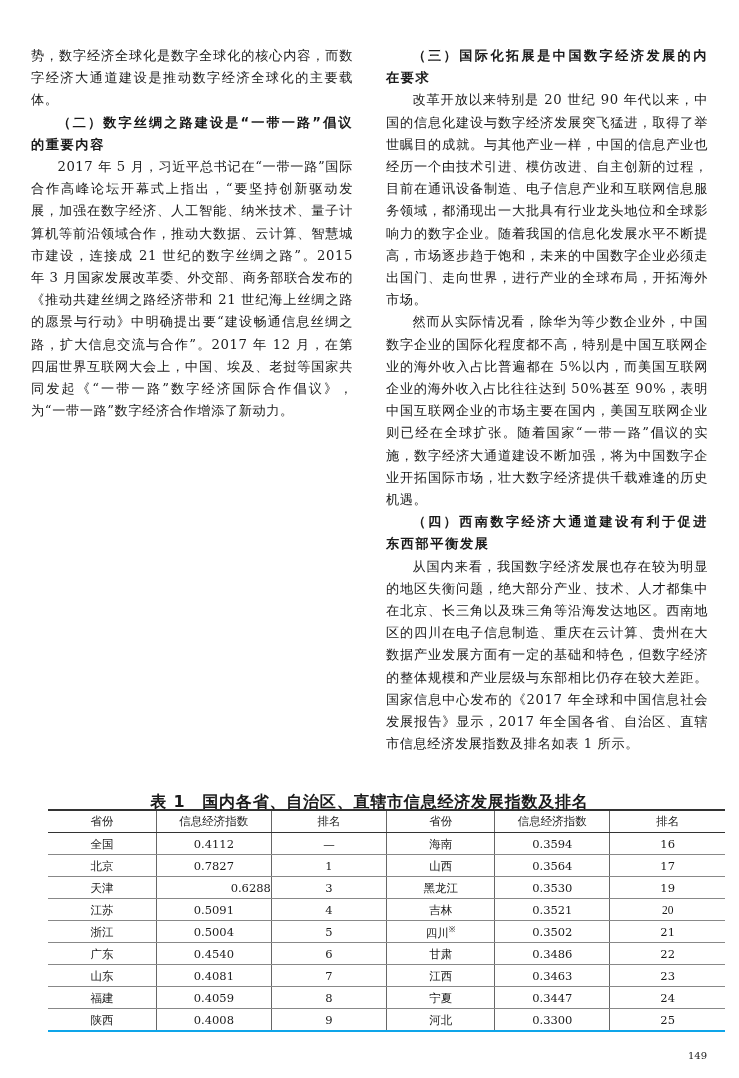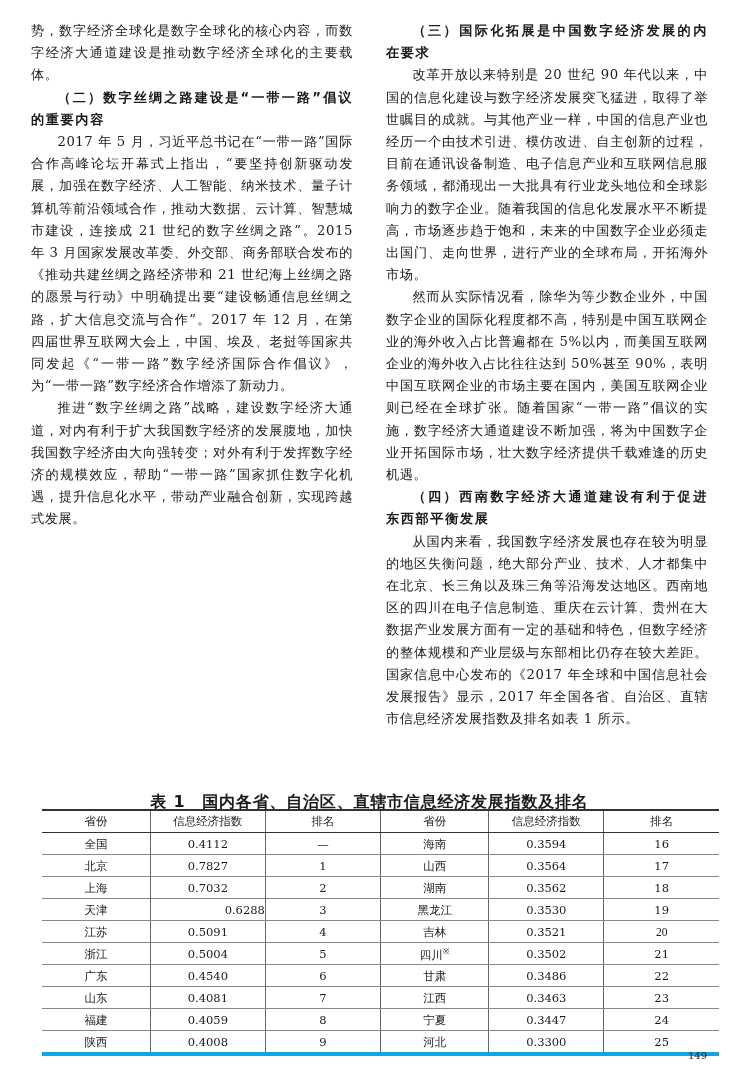--- a/index.html
+++ b/index.html
@@ -2,64 +2,63 @@
 <html><head>
 <meta charset="utf-8">
 <style>
   html, body { margin: 0; padding: 0; background: #ffffff; }
   body {
     width: 739px; height: 1078px; position: relative; overflow: hidden;
     font-family: "DejaVu Serif", "Liberation Serif", serif;
     color: #1a1a1a;
   }
   .col {
-    position: absolute; top: 20px; width: 322px;
+    position: absolute; top: 45px; width: 322px;
     font-size: 13.2px; line-height: 22.2px;
     text-align: justify; letter-spacing: 0.6px;
   }
   .col.left { left: 31px; }
   .col.right { left: 386px; }
   .col p { margin: 0; text-indent: 2em; }
   .col p.noindent { text-indent: 0; }
   .col h3 {
     margin: 0; font-size: 13.2px; line-height: 22.2px; font-weight: bold;
     font-family: "DejaVu Sans", "Liberation Sans", sans-serif;
     text-indent: 2em; letter-spacing: 1.6px;
   }
   .caption {
     position: absolute; top: 792px; left: 0; width: 739px; text-align: center;
     font-family: "DejaVu Sans", "Liberation Sans", sans-serif;
     font-size: 16px; font-weight: bold; letter-spacing: 0.8px;
   }
   table.data {
-    position: absolute; top: 809px; left: 42px; width: 677px;
+    position: absolute; top: 809px; left: 48px; width: 677px;
     border-collapse: collapse;
     font-size: 11.5px;
-    border-top: 2px solid #333; border-bottom: 4px solid #0ea5e9;
+    border-top: 2px solid #333; border-bottom: 2px solid #0ea5e9;
   }
   table.data th, table.data td {
     height: 21px; padding: 0; text-align: center; font-weight: normal;
     border-bottom: 1px solid #888; border-left: 1px solid #666;
   }
   table.data th { border-bottom: 1.5px solid #333; }
   table.data th:first-child, table.data td:first-child { border-left: none; }
   .mark { font-size: 8px; vertical-align: super; }
   .pagenum {
     position: absolute; top: 1050px; right: 32px;
     font-size: 10px; font-family: "DejaVu Serif", "Liberation Serif", serif;
   }
 </style>
 </head>
 <body>
 
 <div class="col left">
   <p class="noindent">势，数字经济全球化是数字全球化的核心内容，而数字经济大通道建设是推动数字经济全球化的主要载体。</p>
   <h3>（二）数字丝绸之路建设是“一带一路”倡议的重要内容</h3>
   <p>2017 年 5 月，习近平总书记在“一带一路”国际合作高峰论坛开幕式上指出，“要坚持创新驱动发展，加强在数字经济、人工智能、纳米技术、量子计算机等前沿领域合作，推动大数据、云计算、智慧城市建设，连接成 21 世纪的数字丝绸之路”。2015 年 3 月国家发展改革委、外交部、商务部联合发布的《推动共建丝绸之路经济带和 21 世纪海上丝绸之路的愿景与行动》中明确提出要“建设畅通信息丝绸之路，扩大信息交流与合作”。2017 年 12 月，在第四届世界互联网大会上，中国、埃及、老挝等国家共同发起《“一带一路”数字经济国际合作倡议》，为“一带一路”数字经济合作增添了新动力。</p>
-  <p>推进“数字丝绸之路”战略，建设数字经济大通道，对内有利于扩大我国数字经济的发展腹地，加快我国数字经济由大向强转变；对外有利于发挥数字经济的规模效应，帮助“一带一路”国家抓住数字化机遇，提升信息化水平，带动产业融合创新，实现跨越式发展。</p>
 </div>
 
 <div class="col right">
   <h3>（三）国际化拓展是中国数字经济发展的内在要求</h3>
   <p>改革开放以来特别是 20 世纪 90 年代以来，中国的信息化建设与数字经济发展突飞猛进，取得了举世瞩目的成就。与其他产业一样，中国的信息产业也经历一个由技术引进、模仿改进、自主创新的过程，目前在通讯设备制造、电子信息产业和互联网信息服务领域，都涌现出一大批具有行业龙头地位和全球影响力的数字企业。随着我国的信息化发展水平不断提高，市场逐步趋于饱和，未来的中国数字企业必须走出国门、走向世界，进行产业的全球布局，开拓海外市场。</p>
   <p>然而从实际情况看，除华为等少数企业外，中国数字企业的国际化程度都不高，特别是中国互联网企业的海外收入占比普遍都在 5%以内，而美国互联网企业的海外收入占比往往达到 50%甚至 90%，表明中国互联网企业的市场主要在国内，美国互联网企业则已经在全球扩张。随着国家“一带一路”倡议的实施，数字经济大通道建设不断加强，将为中国数字企业开拓国际市场，壮大数字经济提供千载难逢的历史机遇。</p>
   <h3>（四）西南数字经济大通道建设有利于促进东西部平衡发展</h3>
   <p>从国内来看，我国数字经济发展也存在较为明显的地区失衡问题，绝大部分产业、技术、人才都集中在北京、长三角以及珠三角等沿海发达地区。西南地区的四川在电子信息制造、重庆在云计算、贵州在大数据产业发展方面有一定的基础和特色，但数字经济的整体规模和产业层级与东部相比仍存在较大差距。国家信息中心发布的《2017 年全球和中国信息社会发展报告》显示，2017 年全国各省、自治区、直辖市信息经济发展指数及排名如表 1 所示。</p>
 </div>
 
@@ -85,28 +84,20 @@
         <td style="width: 17%;"><span>0.3594</span></td>
         <td style="width: 17%;"><span>16</span></td>
       </tr>
       <tr>
         <td style="width: 16%;"><span>北京</span><span class="mark"></span></td>
         <td style="width: 17%;"><span>0.7827</span></td>
         <td style="width: 17%;"><span>1</span></td>
         <td style="width: 16%;"><span>山西</span><span class="mark"></span></td>
         <td style="width: 17%;"><span>0.3564</span></td>
         <td style="width: 17%;"><span>17</span></td>
-      </tr>
-      <tr>
-        <td style="width: 16%;"><span>上海</span><span class="mark"></span></td>
-        <td style="width: 17%;"><span>0.7032</span></td>
-        <td style="width: 17%;"><span>2</span></td>
-        <td style="width: 16%;"><span>湖南</span><span class="mark"></span></td>
-        <td style="width: 17%;"><span>0.3562</span></td>
-        <td style="width: 17%;"><span>18</span></td>
       </tr>
       <tr>
         <td style="width: 16%;"><span>天津</span><span class="mark"></span></td>
         <td style="width: 17%; text-align: right;"><span>0.6288</span></td>
         <td style="width: 17%;"><span>3</span></td>
         <td style="width: 16%;"><span>黑龙江</span><span class="mark"></span></td>
         <td style="width: 17%;"><span>0.3530</span></td>
         <td style="width: 17%;"><span>19</span></td>
       </tr>
       <tr>

